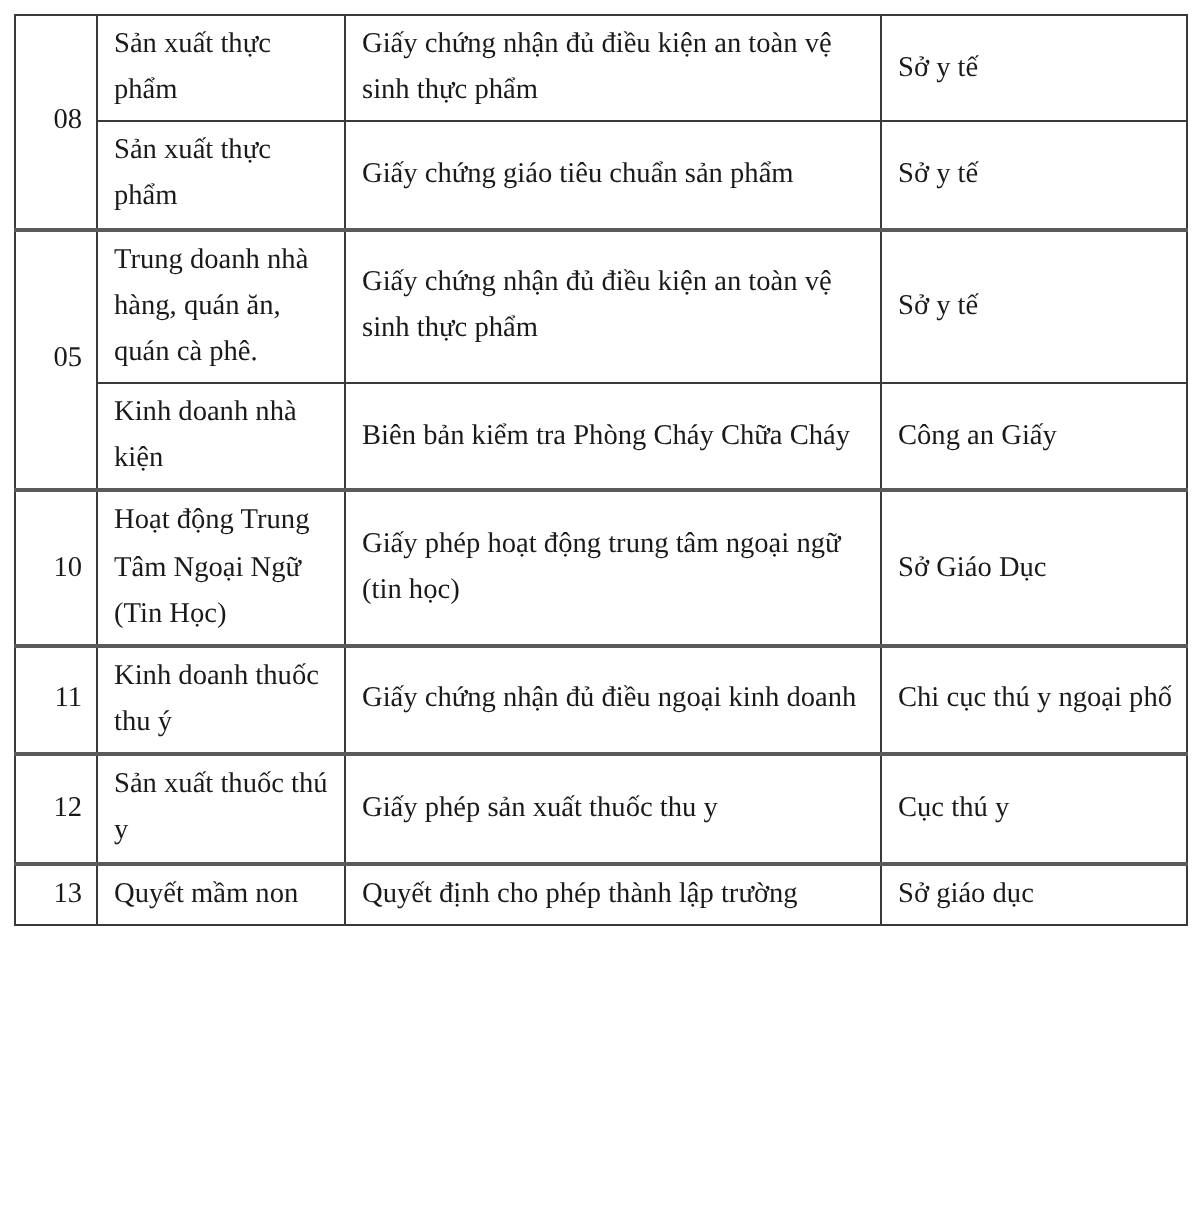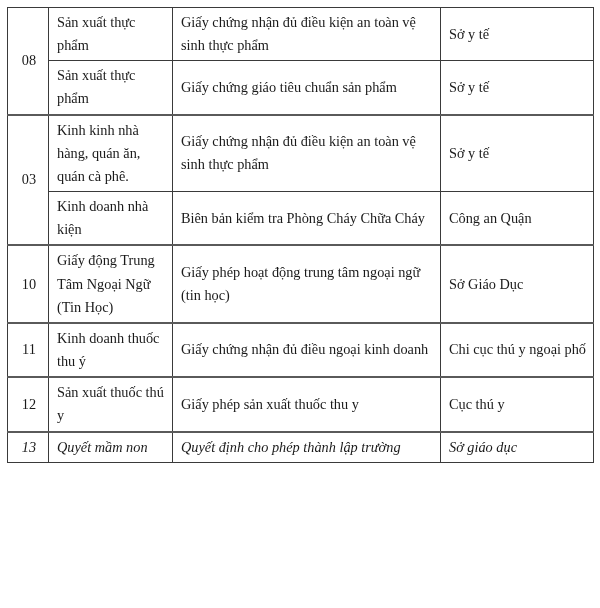--- a/index.html
+++ b/index.html
@@ -44,29 +44,29 @@
     font-family: "Liberation Serif", "DejaVu Serif", serif;
   }
 
   
   .col-no    { width: 41px;  }
   .col-act   { width: 124px; }
   .col-doc   { width: 268px; }
   .col-org   { width: 153px; }
 
   td.cell-no {
-    text-align: center;
+    text-align: right;
     padding-left: 9px;
     font-size: 14.3px;
   }
 
   
   tr.group-start > td { border-top: 2px solid #5a5a5a; }
   .doc-table tr:first-child > td { border-top: 1.3px solid #3a3a3a; }
-  tr.last-row > td { border-bottom: 1.3px solid #3a3a3a; font-style: italic; }
+  tr.last-row > td { border-bottom: 1.3px solid #3a3a3a; }
 
   .cut-line {
     position: absolute;
     left: 0;
     top: 598px;
     width: 600px;
     height: 10px;
     overflow: hidden;
   }
   .cut-line .cut-text {
@@ -98,33 +98,33 @@
           <td class="cell-act">Sản xuất thực phẩm</td>
           <td class="cell-doc">Giấy chứng nhận đủ điều kiện an toàn vệ sinh thực phẩm</td>
           <td class="cell-org">Sở y tế</td>
         </tr>
         <tr>
           <td class="cell-act">Sản xuất thực phẩm</td>
           <td class="cell-doc">Giấy chứng giáo tiêu chuẩn sản phẩm</td>
           <td class="cell-org">Sở y tế</td>
         </tr>
         <tr class="group-start">
-          <td class="cell-no" rowspan="2">03</td>
-          <td class="cell-act">Kinh kinh nhà hàng, quán ăn, quán cà phê.</td>
+          <td class="cell-no" rowspan="2">05</td>
+          <td class="cell-act">Trung doanh nhà hàng, quán ăn, quán cà phê.</td>
           <td class="cell-doc">Giấy chứng nhận đủ điều kiện an toàn vệ sinh thực phẩm</td>
           <td class="cell-org">Sở y tế</td>
         </tr>
         <tr>
           <td class="cell-act">Kinh doanh nhà kiện</td>
           <td class="cell-doc">Biên bản kiểm tra Phòng Cháy Chữa Cháy</td>
-          <td class="cell-org">Công an Quận</td>
+          <td class="cell-org">Công an Giấy</td>
         </tr>
         <tr class="group-start">
           <td class="cell-no" rowspan="1">10</td>
-          <td class="cell-act">Giấy động Trung Tâm Ngoại Ngữ (Tin Học)</td>
+          <td class="cell-act">Hoạt động Trung Tâm Ngoại Ngữ (Tin Học)</td>
           <td class="cell-doc">Giấy phép hoạt động trung tâm ngoại ngữ (tin học)</td>
           <td class="cell-org">Sở Giáo Dục</td>
         </tr>
         <tr class="group-start">
           <td class="cell-no" rowspan="1">11</td>
           <td class="cell-act">Kinh doanh thuốc thu ý</td>
           <td class="cell-doc">Giấy chứng nhận đủ điều ngoại kinh doanh</td>
           <td class="cell-org">Chi cục thú y ngoại phố</td>
         </tr>
         <tr class="group-start">

